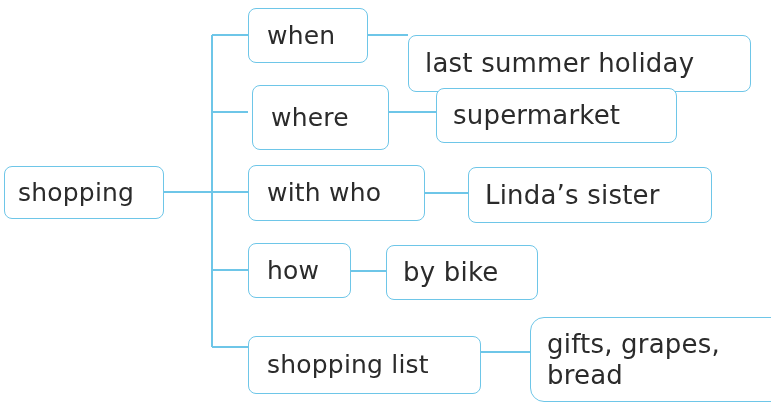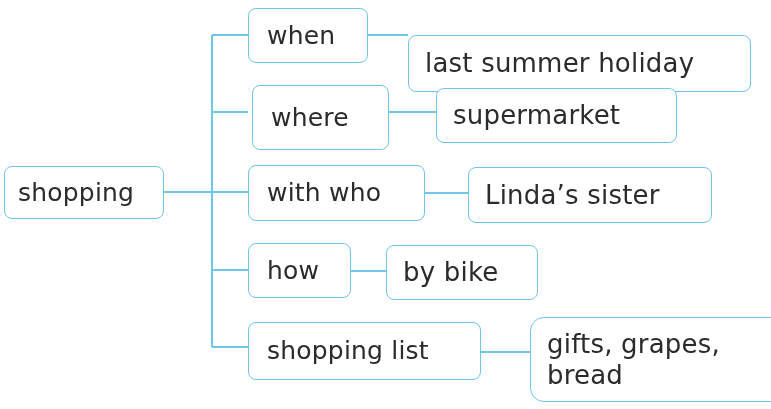--- a/index.html
+++ b/index.html
@@ -52,21 +52,21 @@
     font-size: 25px;
     padding-left: 13px;
   }
 
   
   .node.lv1 { font-size: 25px; padding-left: 18px; }
   .node.n-when         { left: 248px; top: 8px;   width: 120px; height: 55px; }
   .node.n-where        { left: 252px; top: 85px;  width: 137px; height: 65px; }
   .node.n-withwho      { left: 248px; top: 165px; width: 177px; height: 56px; }
   .node.n-how          { left: 248px; top: 243px; width: 103px; height: 55px; }
-  .node.n-shoppinglist { left: 248px; top: 322px; width: 233px; height: 58px; }
+  .node.n-shoppinglist { left: 248px; top: 336px; width: 233px; height: 58px; }
 
   
   .node.lv2 { font-size: 26px; padding-left: 16px; }
   .node.n-lastsummer  { left: 408px; top: 5px;   width: 343px; height: 57px; margin-top: 30px; }
   .node.n-supermarket { left: 436px; top: 88px;  width: 241px; height: 55px; }
   .node.n-lindasister { left: 468px; top: 167px; width: 244px; height: 56px; }
   .node.n-bybike      { left: 386px; top: 245px; width: 152px; height: 55px; }
   .node.n-gifts {
     left: 530px; top: 317px; width: 262px; height: 85px;
     align-items: center;

